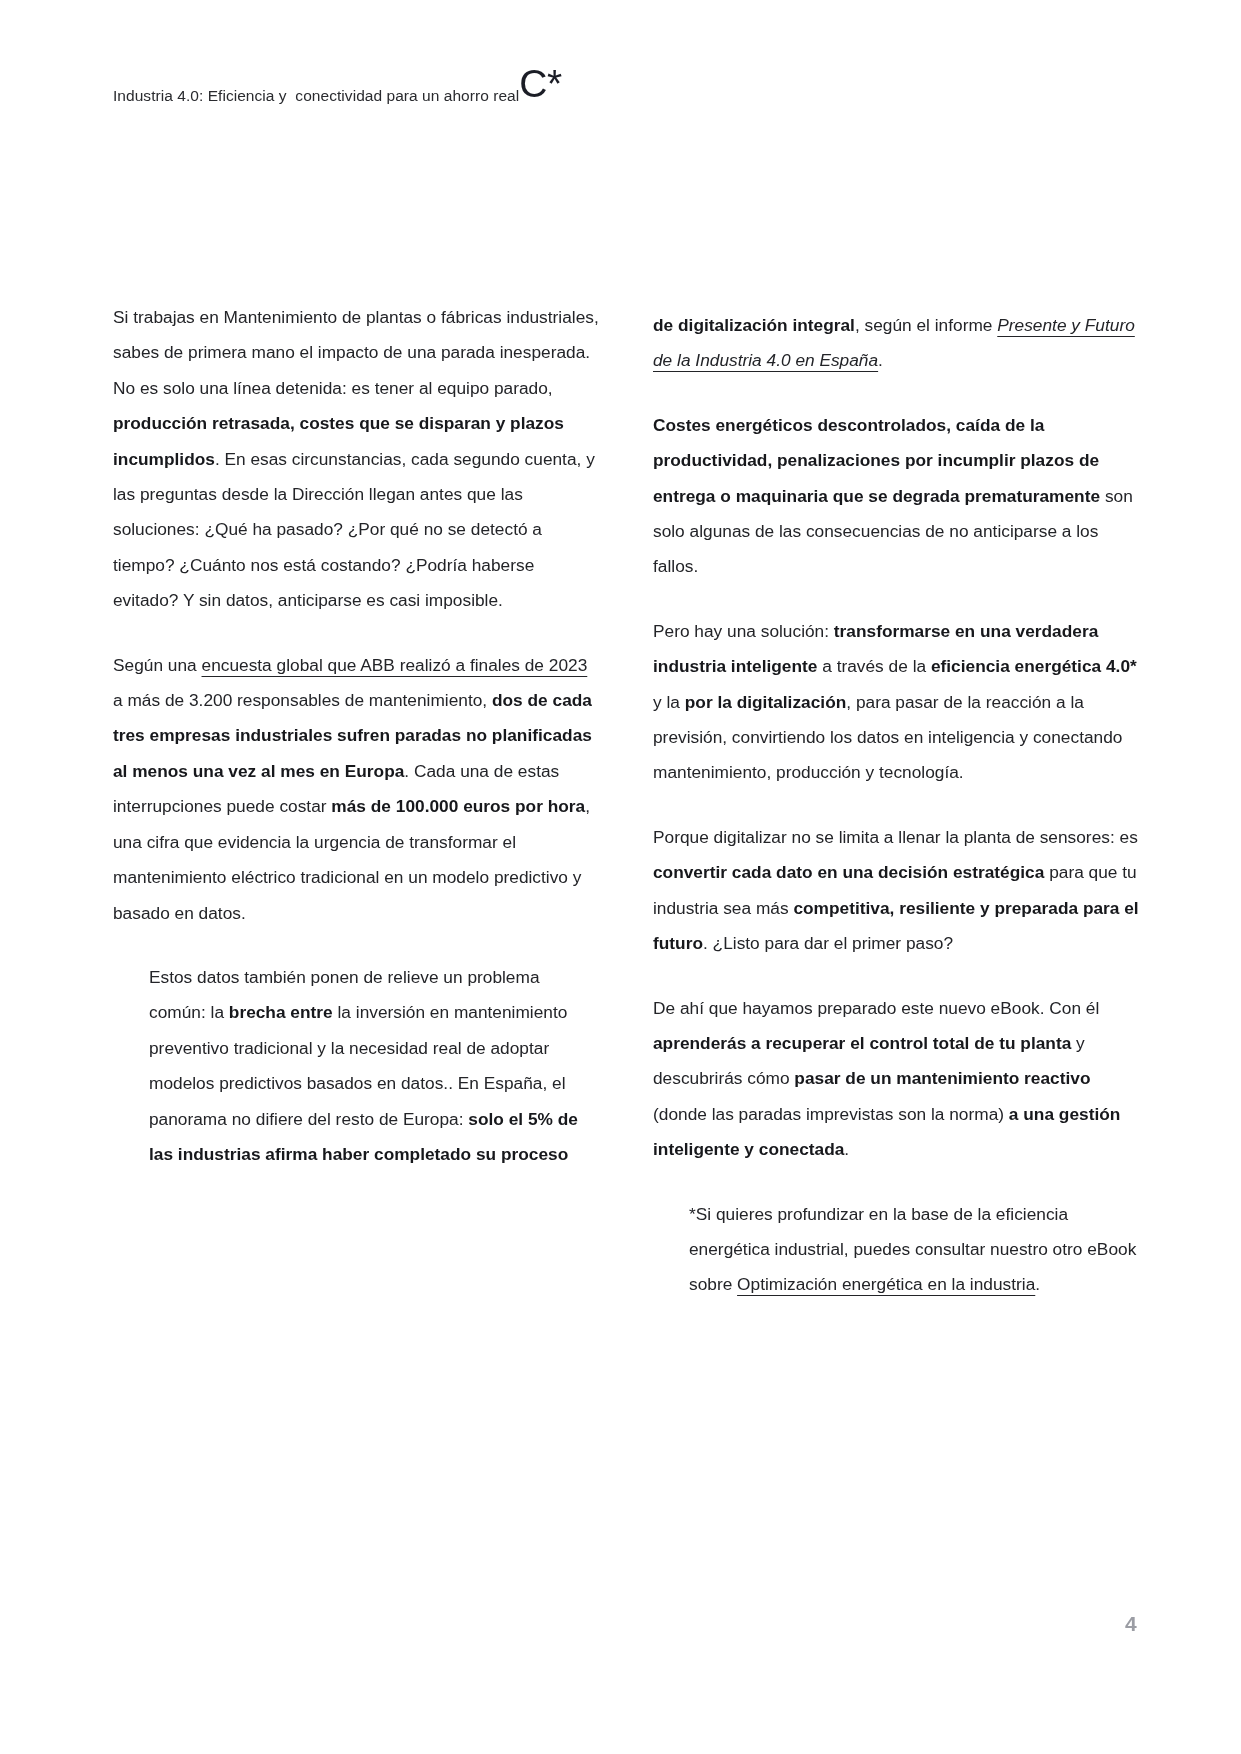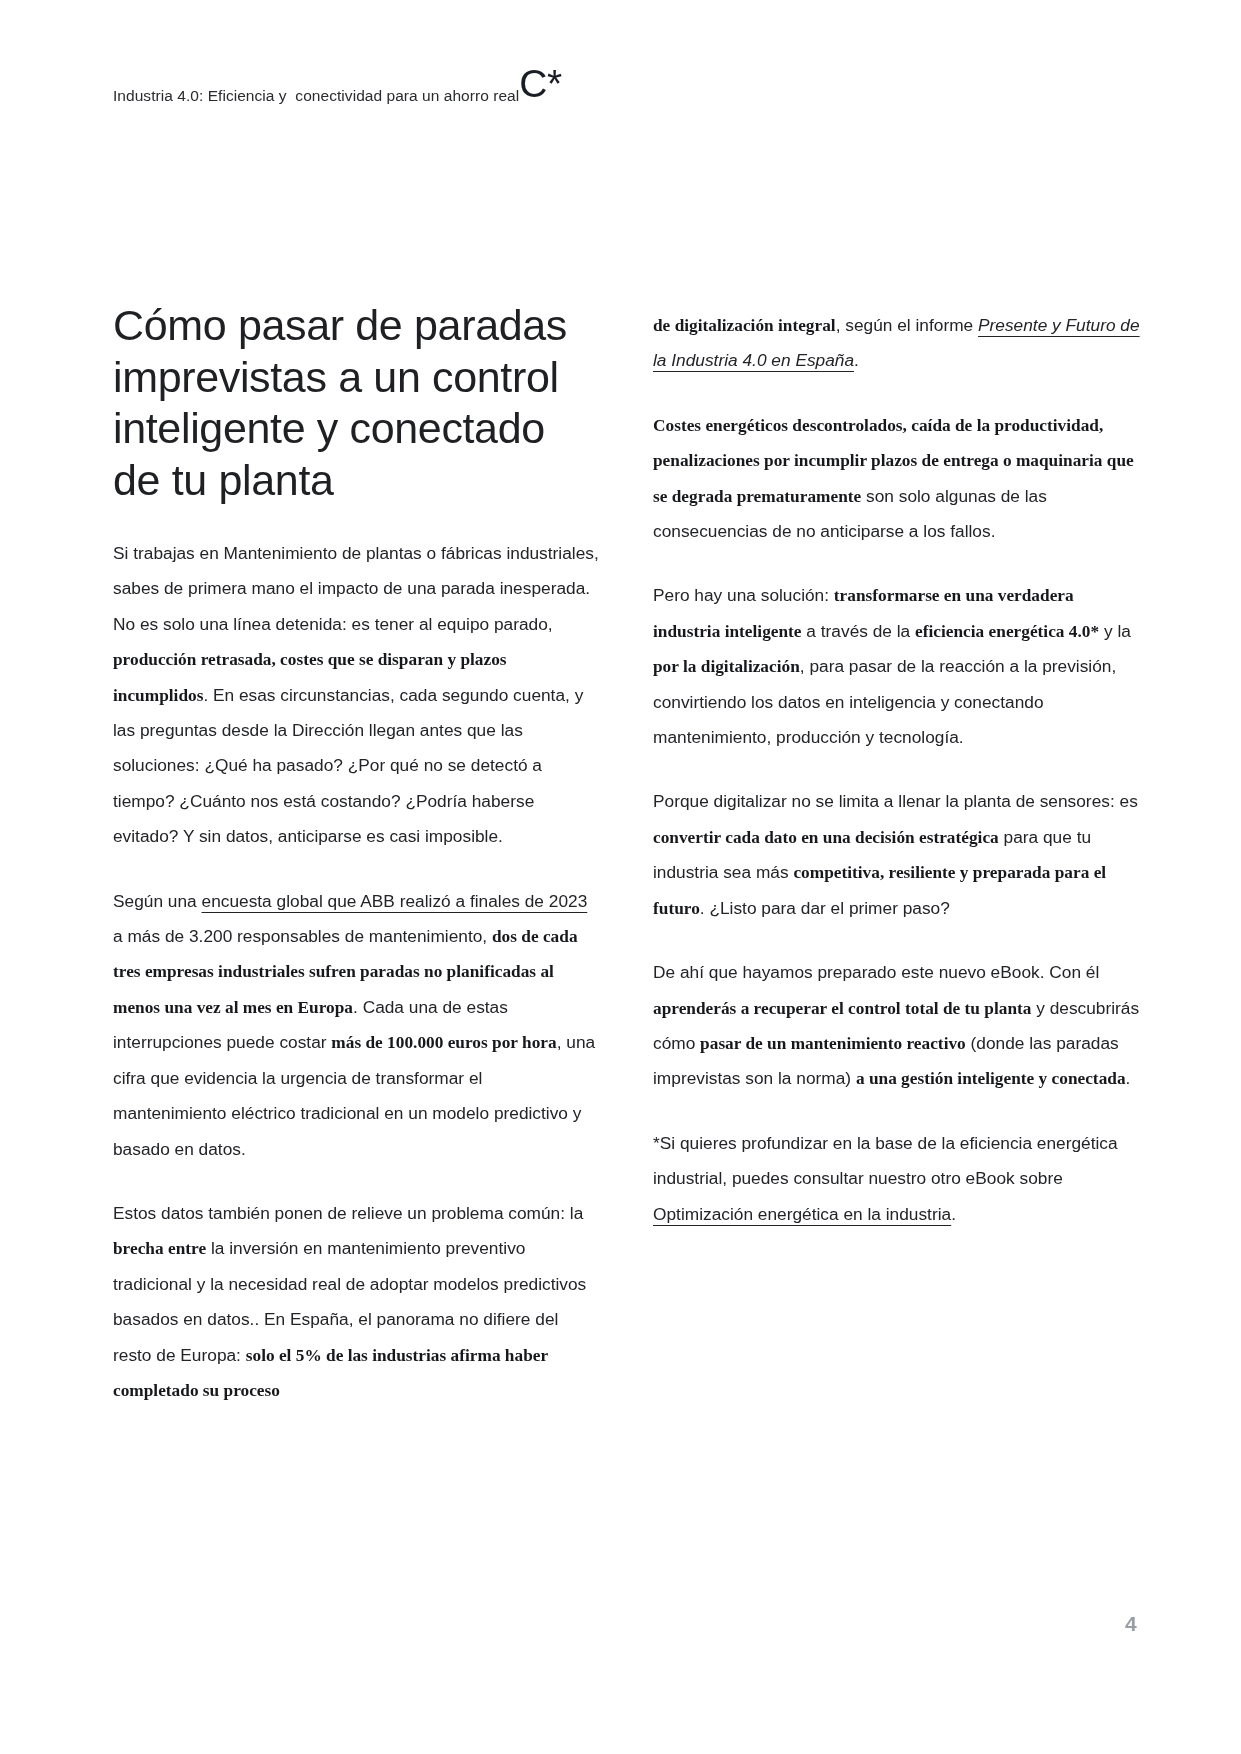--- a/index.html
+++ b/index.html
@@ -67,28 +67,27 @@
   }
 
   
   p.body {
     margin: 0 0 29px 0;
     font-size: 17.3px;
     line-height: 35.4px;
     letter-spacing: 0.01px;
     color: #232428;
   }
-  p.body:last-child { margin-bottom: 0; }
+  p.body:last-child { margin-bottom: 0; margin-left: 36px; }
 
   .col-right p.body:first-child { margin-top: 8px; }
 
   b, strong {
     font-weight: 700;
     color: #17181c;
-    font-family: Liberation Serif, serif;
   }
   .u {
     text-decoration: underline;
     text-underline-offset: 5px;
     text-decoration-thickness: 1.2px;
   }
   p.italic-note {
   }
 
   
@@ -107,21 +106,20 @@
 
 <div class="page-header">
   <div class="header-title">Industria 4.0: Eficiencia y  conectividad para un ahorro real</div>
   <div class="brand-logo">C*</div>
 </div>
 
 <div class="columns">
 
   <div class="col col-left">
 
-    <h1 class="headline">Cómo pasar de paradas imprevistas a un control inteligente y conectado de tu planta</h1>
 
     <p class="body"><span>Si trabajas en Mantenimiento de plantas o fábricas industriales, sabes de primera mano el impacto de una parada inesperada. No es solo una línea detenida: es tener al equipo parado, </span><b>producción retrasada, costes que se disparan y plazos incumplidos</b><span>. En esas circunstancias, cada segundo cuenta, y las preguntas desde la Dirección llegan antes que las soluciones: ¿Qué ha pasado? ¿Por qué no se detectó a tiempo? ¿Cuánto nos está costando? ¿Podría haberse evitado? Y sin datos, anticiparse es casi imposible.</span></p>
 
     <p class="body"><span>Según una </span><a class="u" href="#" style="color:inherit">encuesta global que ABB realizó a finales de 2023</a><span> a más de 3.200 responsables de mantenimiento, </span><b>dos de cada tres empresas industriales sufren paradas no planificadas al menos una vez al mes en Europa</b><span>. Cada una de estas interrupciones puede costar </span><b>más de 100.000 euros por hora</b><span>, una cifra que evidencia la urgencia de transformar el mantenimiento eléctrico tradicional en un modelo predictivo y basado en datos.</span></p>
 
     <p class="body"><span>Estos datos también ponen de relieve un problema común: la </span><b>brecha entre</b><span> la inversión en mantenimiento preventivo tradicional y la necesidad real de adoptar modelos predictivos basados en datos.. En España, el panorama no difiere del resto de Europa: </span><b>solo el 5% de las industrias afirma haber completado su proceso</b></p>
 
   </div>
 
   <div class="col col-right">

